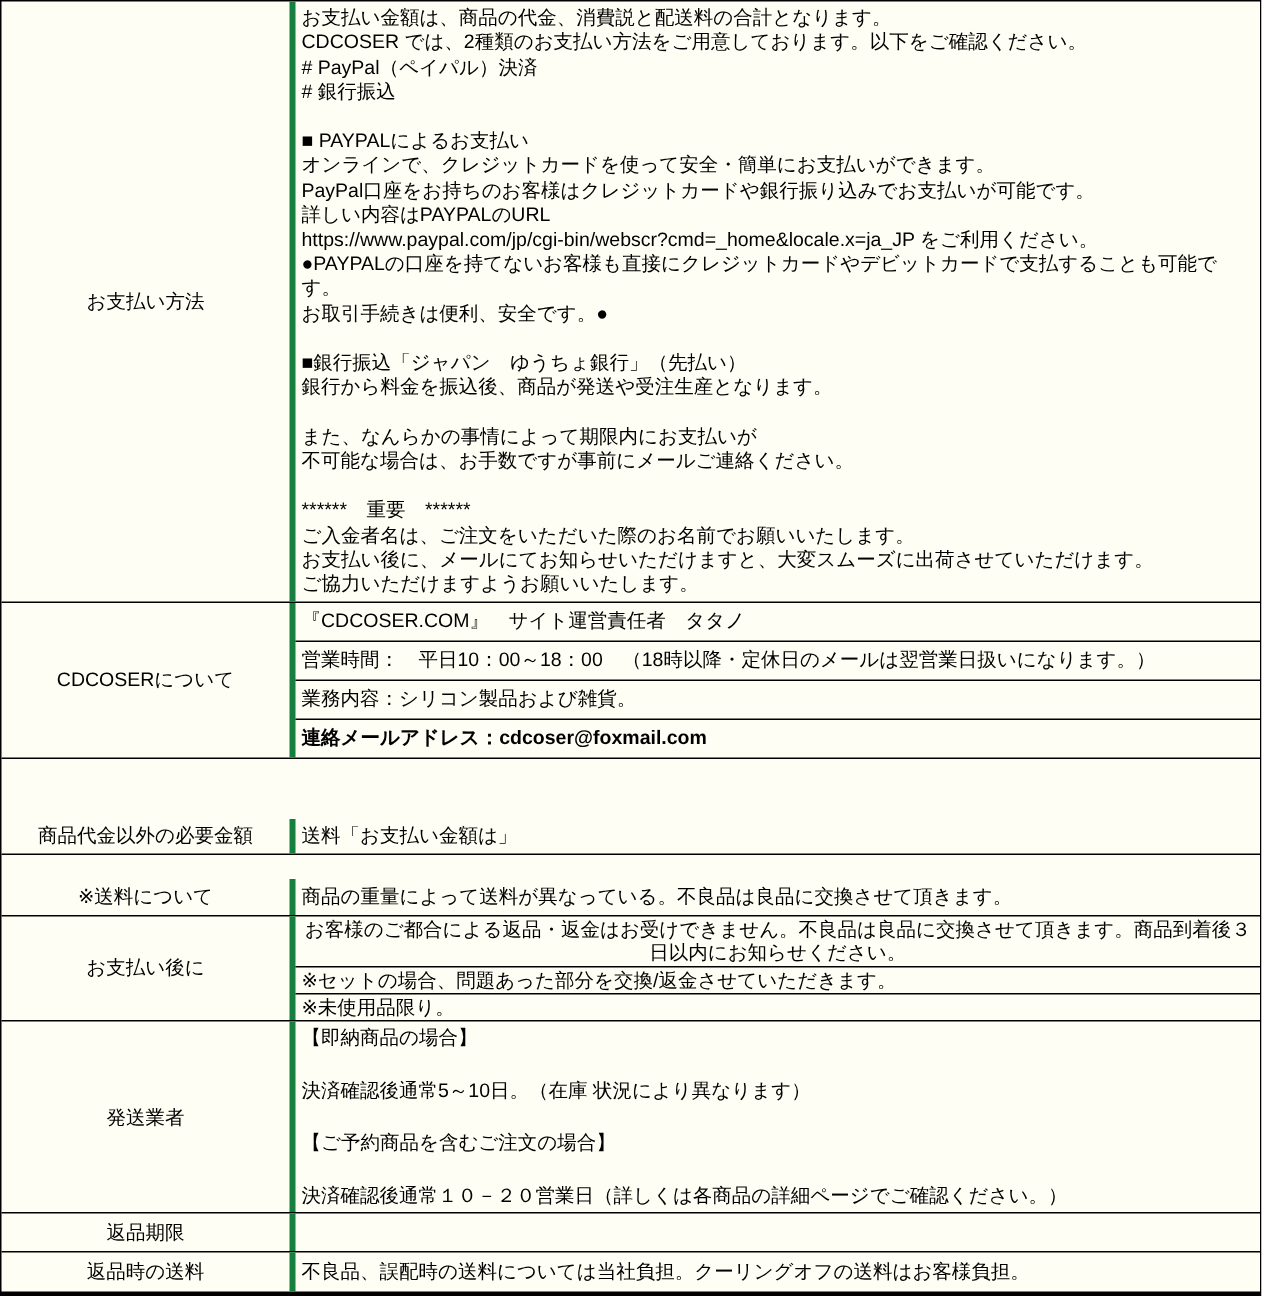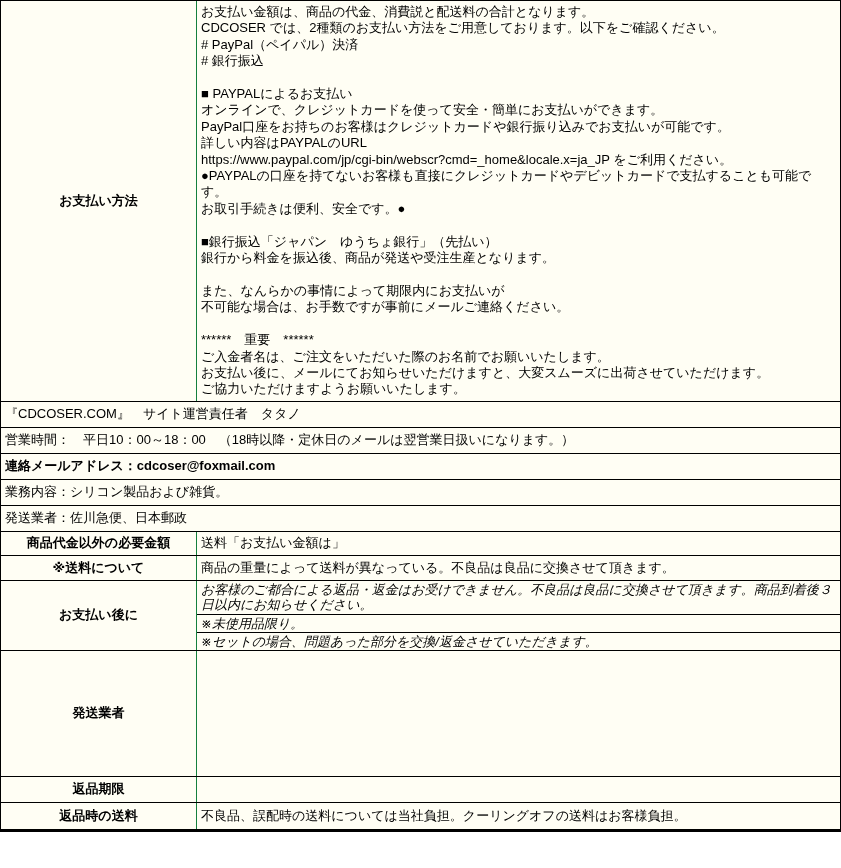--- a/index.html
+++ b/index.html
@@ -19,26 +19,26 @@
   }
   .row {
     display: flex;
     border-bottom: 1px solid #000;
   }
   .row:last-child { border-bottom: none; }
   .label-cell {
     flex: 0 0 196px;
     width: 196px;
     box-sizing: border-box;
-    border-right: 1px solid #15803d;
+    border-right: 4px solid #15803d;
     display: flex;
     align-items: center;
     justify-content: center;
     text-align: center;
-    font-weight: bold;
+    font-weight: normal;
     padding: 2px 10px;
     line-height: 16px;
   }
   .content-cell {
     flex: 1;
     box-sizing: border-box;
     padding: 3px 4px;
     white-space: pre-wrap;
     line-height: 16.4px;
     overflow: hidden;
@@ -48,28 +48,29 @@
     display: flex;
     flex-direction: column;
   }
   .sub-cell {
     border-bottom: 1px solid #000;
     padding: 0 4px;
     display: flex;
     align-items: center;
     white-space: pre-wrap;
     line-height: 15px;
+    text-align: center;
   }
   .sub-cell:last-child { border-bottom: none; }
 
   .row-payment       { min-height: 397px; }
   .row-about .sub-cell { min-height: 25px; line-height: 16px; }
-  .row-extra-fees    { min-height: 23px; }
-  .row-shipping-note { min-height: 24px; }
-  .row-defects .sub-cell { min-height: 14px; padding-top: 1px; padding-bottom: 1px; font-style: italic; }
+  .row-extra-fees    { min-height: 23px; margin-top: 40px; }
+  .row-shipping-note { min-height: 24px; margin-top: 16px; }
+  .row-defects .sub-cell { min-height: 14px; padding-top: 1px; padding-bottom: 1px; }
   .row-defects .sub-cell:first-child { line-height: 15.5px; }
   .row-delivery      { min-height: 125px; }
   .row-delivery .content-cell { line-height: 17.5px; padding-top: 2px; }
   .row-deadline .sub-cell { min-height: 14px; line-height: 14px; }
   .row-return-deadline { min-height: 25px; }
   .row-return-shipping { min-height: 26px; }
   .row-return-deadline .content-cell,
   .row-return-shipping .content-cell,
   .row-extra-fees .content-cell,
   .row-shipping-note .content-cell {
@@ -106,50 +107,57 @@
 また、なんらかの事情によって期限内にお支払いが
 不可能な場合は、お手数ですが事前にメールご連絡ください。
 
 ******　重要　******
 ご入金者名は、ご注文をいただいた際のお名前でお願いいたします。
 お支払い後に、メールにてお知らせいただけますと、大変スムーズに出荷させていただけます。
 ご協力いただけますようお願いいたします。</div>
   </div>
 
   <div class="row row-about">
+    <div class="label-cell">CDCOSERについて</div>
     <div class="content-stack">
       <div class="sub-cell">『CDCOSER.COM』　サイト運営責任者　タタノ</div>
       <div class="sub-cell">営業時間：　平日10：00～18：00　（18時以降・定休日のメールは翌営業日扱いになります。）</div>
+      <div class="sub-cell">業務内容：シリコン製品および雑貨。</div>
       <div class="sub-cell bold">連絡メールアドレス：cdcoser@foxmail.com</div>
-      <div class="sub-cell">業務内容：シリコン製品および雑貨。</div>
-      <div class="sub-cell">発送業者：佐川急便、日本郵政</div>
     </div>
   </div>
 
   <div class="row row-extra-fees">
     <div class="label-cell">商品代金以外の必要金額</div>
     <div class="content-cell">送料「お支払い金額は」</div>
   </div>
 
   <div class="row row-shipping-note">
     <div class="label-cell">※送料について</div>
     <div class="content-cell">商品の重量によって送料が異なっている。不良品は良品に交換させて頂きます。</div>
   </div>
 
   <div class="row row-defects">
     <div class="label-cell">お支払い後に</div>
     <div class="content-stack">
       <div class="sub-cell">お客様のご都合による返品・返金はお受けできません。不良品は良品に交換させて頂きます。商品到着後３日以内にお知らせください。</div>
+      <div class="sub-cell">※セットの場合、問題あった部分を交換/返金させていただきます。</div>
       <div class="sub-cell">※未使用品限り。</div>
-      <div class="sub-cell">※セットの場合、問題あった部分を交換/返金させていただきます。</div>
     </div>
   </div>
 
   <div class="row row-delivery">
     <div class="label-cell">発送業者</div>
+    <div class="content-cell">【即納商品の場合】
+
+決済確認後通常5～10日。（在庫 状況により異なります）
+
+【ご予約商品を含むご注文の場合】
+
+決済確認後通常１０－２０営業日（詳しくは各商品の詳細ページでご確認ください。）</div>
   </div>
 
 
   <div class="row row-return-deadline">
     <div class="label-cell">返品期限</div>
   </div>
 
   <div class="row row-return-shipping">
     <div class="label-cell">返品時の送料</div>
     <div class="content-cell">不良品、誤配時の送料については当社負担。クーリングオフの送料はお客様負担。</div>

